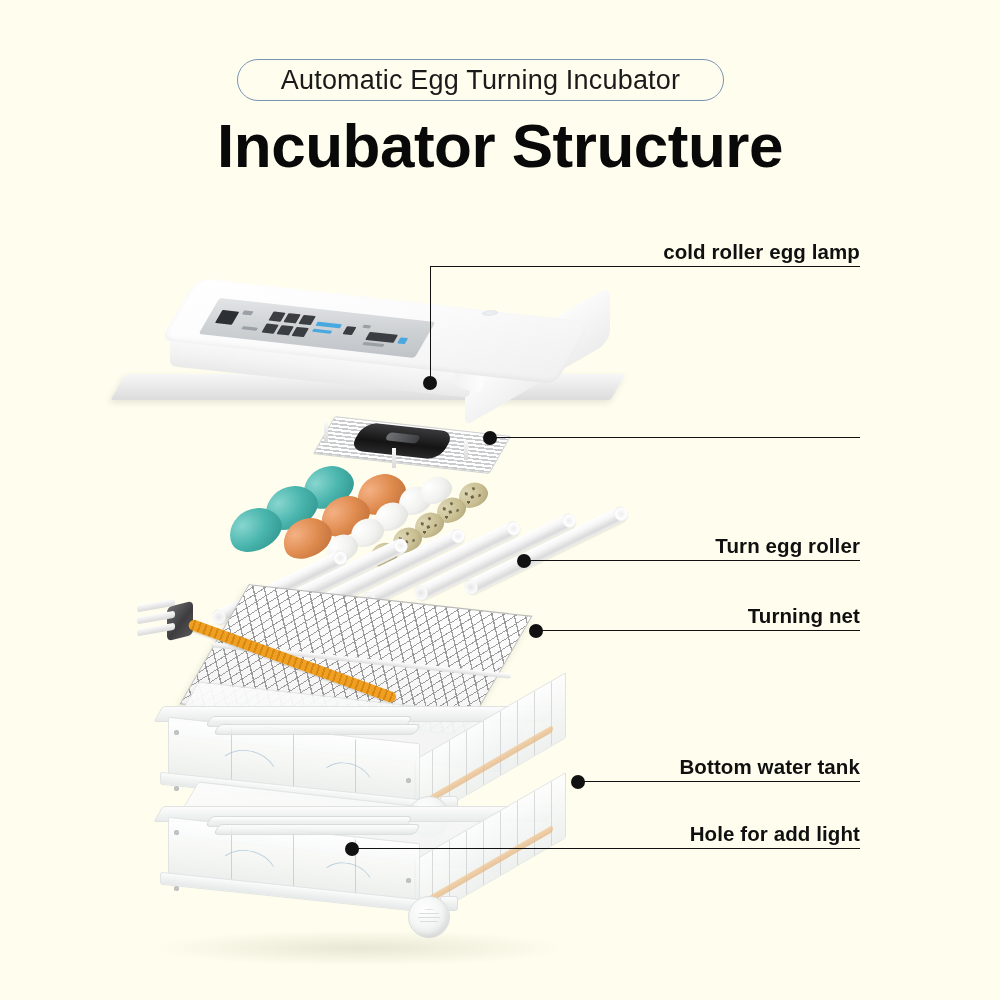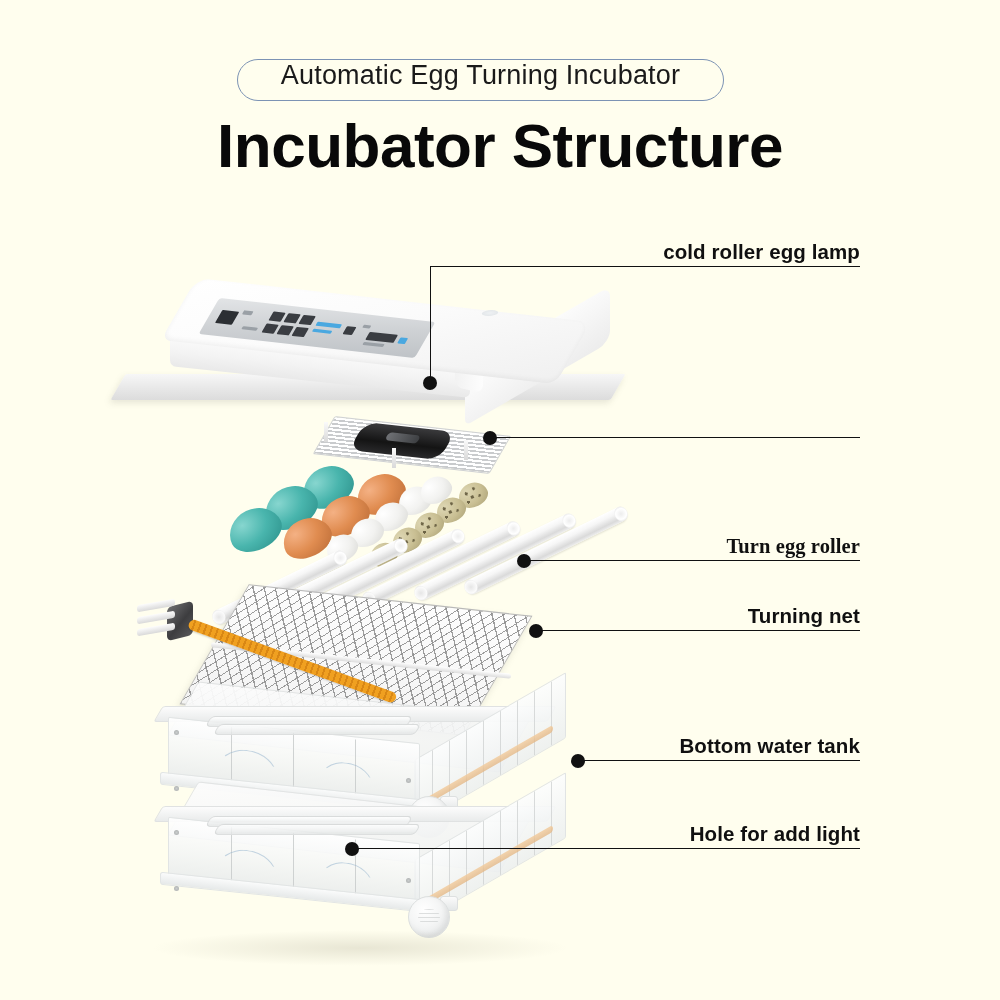--- a/index.html
+++ b/index.html
@@ -10,21 +10,21 @@
     font-family:"Liberation Sans", sans-serif;
     position:relative;
   }
   #stage{position:absolute;inset:0;width:1000px;height:1000px;}
 
   
   .badge{
     position:absolute;left:237px;top:59px;width:487px;height:42px;
     border:1.6px solid #7c93b4;border-radius:21px;
     background:#fffeee;
-    display:flex;align-items:flex-start;justify-content:center;
+    display:flex;align-items:center;justify-content:center;
     box-sizing:border-box;
   }
   .badge-text{
     font-size:27px;color:#1a1a1a;letter-spacing:.2px;
     font-family:"Liberation Sans", sans-serif;white-space:nowrap;
   }
   .title{
     position:absolute;left:0;top:110px;width:1000px;
     text-align:center;font-size:62px;font-weight:bold;color:#090909;
     letter-spacing:-0.5px;
@@ -407,33 +407,33 @@
     <div class="cl-dot" style="left:-7px;top:150px;"></div>
     <span class="cl-label">cold roller egg lamp</span>
   </div>
 
 
   <div class="callout" style="left:490px;top:397px;width:370px;height:42px;">
     <div class="cl-rule" style="left:0;top:40px;width:370px;"></div>
     <div class="cl-dot" style="left:-7px;top:34px;"></div>
   </div>
 
-  <div class="callout" style="left:524px;top:520px;width:336px;height:42px;font-family:Liberation Serif, serif;">
+  <div class="callout" style="left:524px;top:520px;width:336px;height:42px;">
     <div class="cl-rule" style="left:0;top:40px;width:336px;"></div>
     <div class="cl-dot" style="left:-7px;top:34px;"></div>
     <span class="cl-label">Turn egg roller</span>
   </div>
 
   <div class="callout" style="left:536px;top:590px;width:324px;height:42px;">
     <div class="cl-rule" style="left:0;top:40px;width:324px;"></div>
     <div class="cl-dot" style="left:-7px;top:34px;"></div>
     <span class="cl-label">Turning net</span>
   </div>
 
-  <div class="callout" style="left:578px;top:720px;width:282px;height:42px;">
+  <div class="callout" style="left:578px;top:741px;width:282px;height:42px;">
     <div class="cl-rule" style="left:0;top:40px;width:282px;"></div>
     <div class="cl-dot" style="left:-7px;top:34px;"></div>
     <span class="cl-label">Bottom water tank</span>
   </div>
 
   <div class="callout" style="left:352px;top:808px;width:508px;height:42px;">
     <div class="cl-rule" style="left:0;top:40px;width:508px;"></div>
     <div class="cl-dot" style="left:-7px;top:34px;"></div>
     <span class="cl-label">Hole for add light</span>
   </div>

